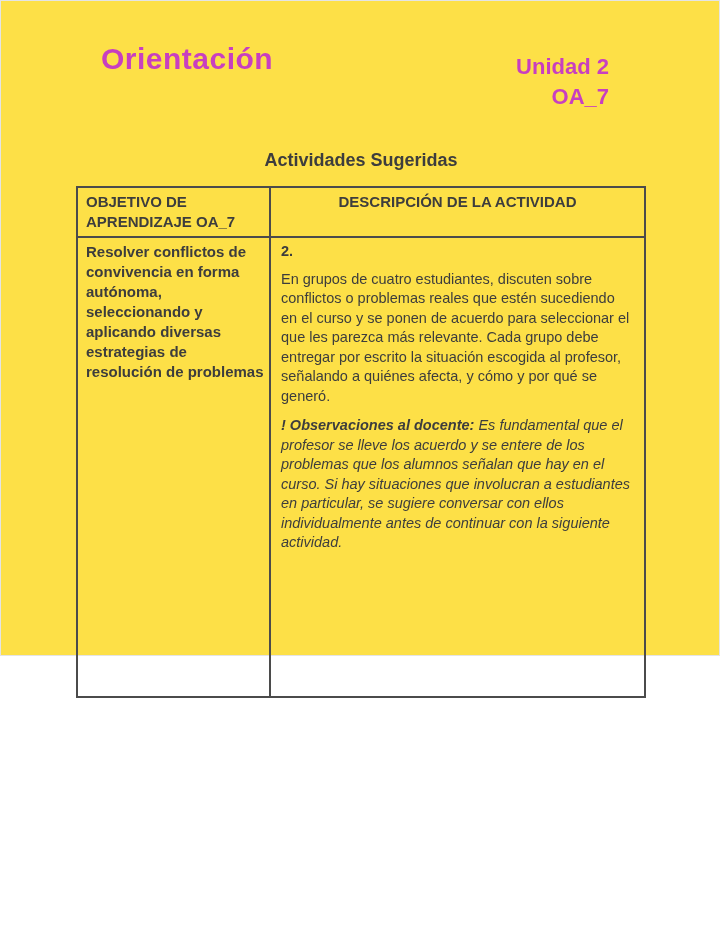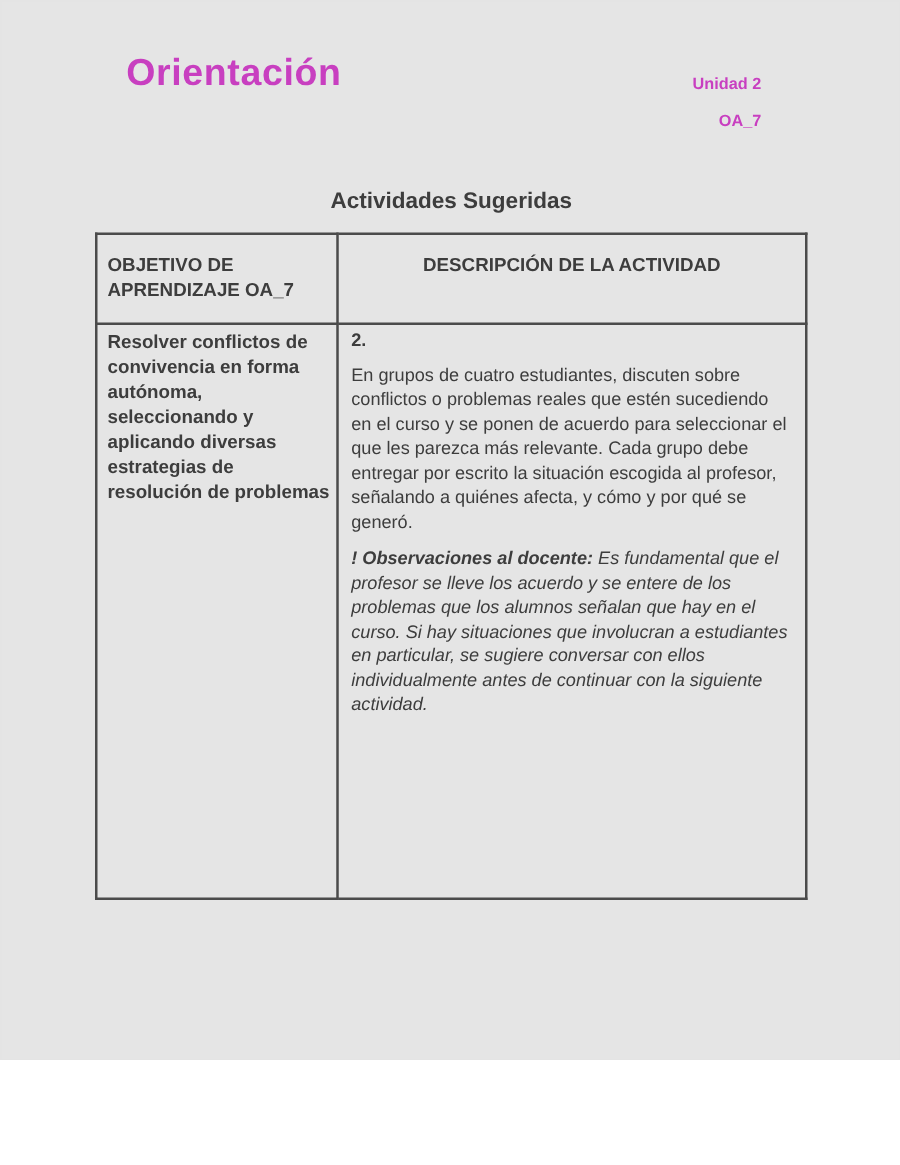--- a/index.html
+++ b/index.html
@@ -6,22 +6,22 @@
   html, body { background: #ffffff; }
   body {
     font-family: "Liberation Sans", "DejaVu Sans", sans-serif;
     width: 720px; height: 932px;
     position: relative;
     overflow: hidden;
   }
   .page {
     position: absolute;
     left: 0; top: 0;
-    width: 720px; height: 848px;
-    background: #e5e5e5;
+    width: 720px; height: 656px;
+    background: #fde047;
     border: 1px solid #e4e4e4;
   }
   
   .header-left {
     position: absolute;
     left: 100px; top: 41px;
   }
   .subject {
     font-size: 30px;
     font-weight: bold;
@@ -35,21 +35,21 @@
     color: #1f1f1f;
     line-height: 24px;
     margin-top: 2px;
   }
   .header-right {
     position: absolute;
     right: 110px; top: 51px;
     text-align: right;
   }
   .unit, .oa {
-    font-size: 13px;
+    font-size: 22px;
     font-weight: bold;
     color: var(--accent, #c83fc0);
     line-height: 30px;
   }
   
   .section-title {
     position: absolute;
     left: 0; top: 149px;
     width: 720px;
     text-align: center;
@@ -70,21 +70,21 @@
     vertical-align: top;
     color: #3d3d3d;
   }
   .activity-table col.c1 { width: 193px; }
   .activity-table col.c2 { width: 375px; }
   .activity-table th {
     font-size: 15px;
     font-weight: bold;
     line-height: 20px;
     height: 48px;
-    padding: 15px 8px;
+    padding: 4px 8px;
   }
   th.col1 { text-align: left; }
   th.col2 { }
   td.objective-cell {
     font-size: 15px;
     font-weight: bold;
     line-height: 20px;
     padding: 4px 4px 4px 8px;
     height: 460px;
   }

